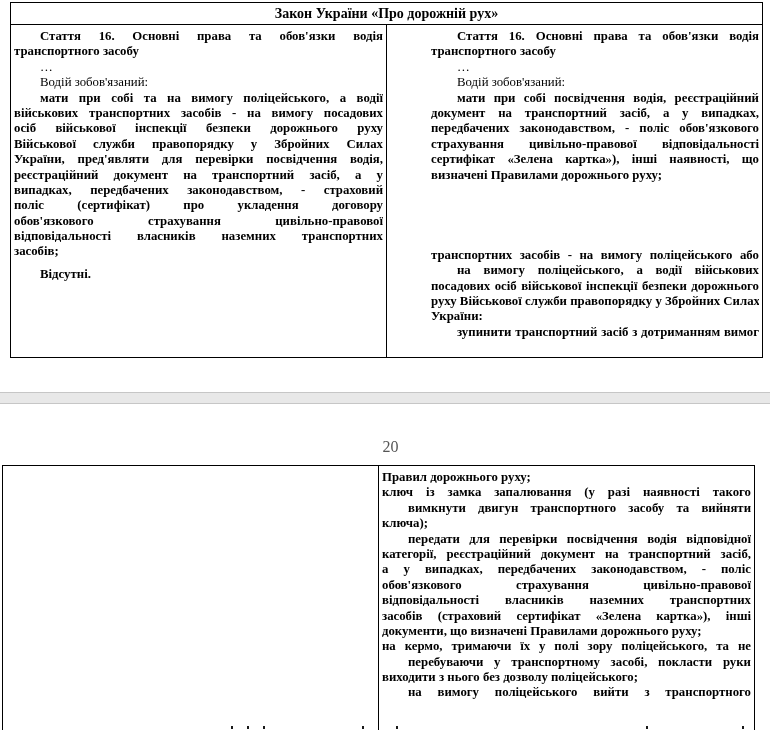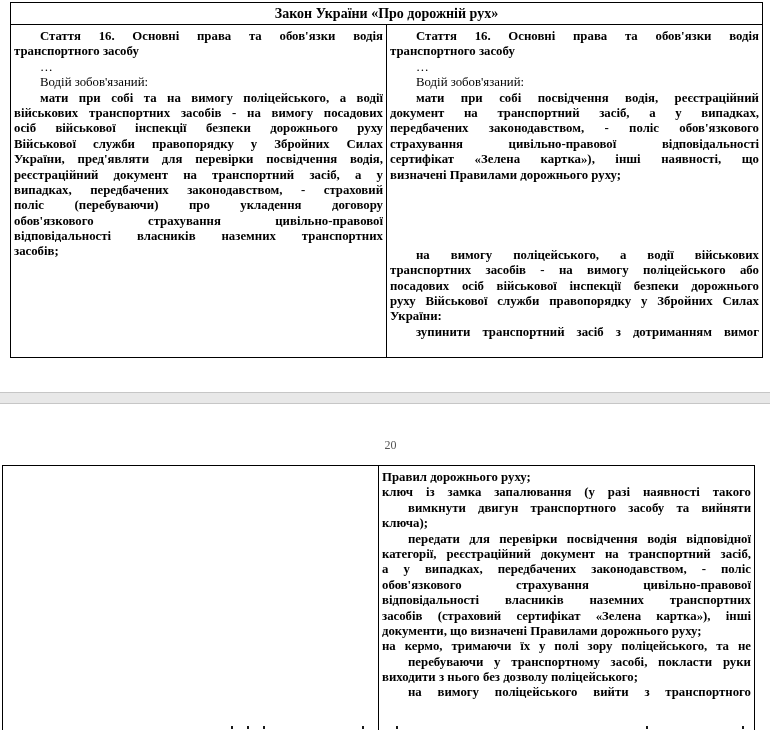--- a/index.html
+++ b/index.html
@@ -8,38 +8,38 @@
   .canvas { position:relative; width:770px; height:730px; background:#fff; }
 
   .doc-table { position:absolute; border:1px solid #000; background:#fff; }
   #table-p1 { left:10px; top:2px; width:753px; height:356px;font-family:Liberation Serif, serif; }
   #table-p2 { left:2px; top:465px; width:753px; height:280px; }
 
   .t-header { height:22px; line-height:21px; text-align:center; font-weight:bold;
     font-size:14px; border-bottom:1px solid #000; overflow:hidden; }
 
   .t-body { display:flex; align-items:stretch; }
-  #table-p1 .t-body { height:332px; }
+  #table-p1 .t-body { height:332px;gap:41px; }
   #table-p2 .t-body { height:278px; }
 
   .cell { padding:4px 3px 0 3px; overflow:hidden; font-size:12.8px; }
   .cell-left  { width:376px; border-right:1px solid #000; }
   .cell-right { flex:1; }
 
   .line { height:15.4px; line-height:15.4px; overflow:hidden;
     text-align:justify; text-align-last:justify; white-space:nowrap; }
   .line.last { text-align-last:left; }
   .line.ind { text-indent:26px; }
   .line.b { font-weight:bold; }
 
   .page-separator { position:absolute; left:0; top:392px; width:770px; height:12px;
     background:#e8e8e8; border-top:1px solid #c6c6c6; border-bottom:1px solid #c6c6c6; }
 
   .page-number { position:absolute; left:0; top:438px; width:755px; text-align:center;
-    font-size:12px; color:#555;padding-left:26px; }
+    font-size:16px; color:#555;padding-left:26px; }
 
   
   .clip-frag { position:absolute; height:3px; width:2px; background:#1a1a1a; top:726px; }
 </style>
 </head>
 <body>
 
 <div class="canvas">
 
   <div class="doc-table" id="table-p1">
@@ -50,40 +50,41 @@
           <div class="line b last">транспортного засобу</div>
           <div class="line last ind">…</div>
           <div class="line last ind">Водій зобов'язаний:</div>
           <div class="line b ind">мати при собі та на вимогу поліцейського, а водії</div>
           <div class="line b">військових транспортних засобів - на вимогу посадових</div>
           <div class="line b">осіб військової інспекції безпеки дорожнього руху</div>
           <div class="line b">Військової служби правопорядку у Збройних Силах</div>
           <div class="line b">України, пред'являти для перевірки посвідчення водія,</div>
           <div class="line b">реєстраційний документ на транспортний засіб, а у</div>
           <div class="line b">випадках, передбачених законодавством, - страховий</div>
-          <div class="line b">поліс (перебуваючи) про укладення договору</div>
+          <div class="line b">поліс (сертифікат) про укладення договору</div>
           <div class="line b">обов'язкового страхування цивільно-правової</div>
           <div class="line b">відповідальності власників наземних транспортних</div>
           <div class="line b last">засобів;</div>
           <div style="height: 7px;"></div>
+          <div class="line b last ind">Відсутні.</div>
         </div>
       <div class="cell cell-right">
           <div class="line b ind">Стаття 16. Основні права та обов'язки водія</div>
           <div class="line b last">транспортного засобу</div>
           <div class="line last ind">…</div>
           <div class="line last ind">Водій зобов'язаний:</div>
           <div class="line b ind">мати при собі посвідчення водія, реєстраційний</div>
           <div class="line b">документ на транспортний засіб, а у випадках,</div>
           <div class="line b">передбачених законодавством, - поліс обов'язкового</div>
           <div class="line b">страхування цивільно-правової відповідальності</div>
           <div class="line b">сертифікат «Зелена картка»), інші наявності, що</div>
           <div class="line b last">визначені Правилами дорожнього руху;</div>
           <div style="height: 65px;"></div>
+          <div class="line b">транспортних засобів - на вимогу поліцейського або</div>
           <div class="line b ind">на вимогу поліцейського, а водії військових</div>
-          <div class="line b">транспортних засобів - на вимогу поліцейського або</div>
           <div class="line b">посадових осіб військової інспекції безпеки дорожнього</div>
           <div class="line b">руху Військової служби правопорядку у Збройних Силах</div>
           <div class="line b last">України:</div>
           <div class="line b ind">зупинити транспортний засіб з дотриманням вимог</div>
         </div>
     </div>
   </div>
 
   <div class="page-separator"></div>
 

